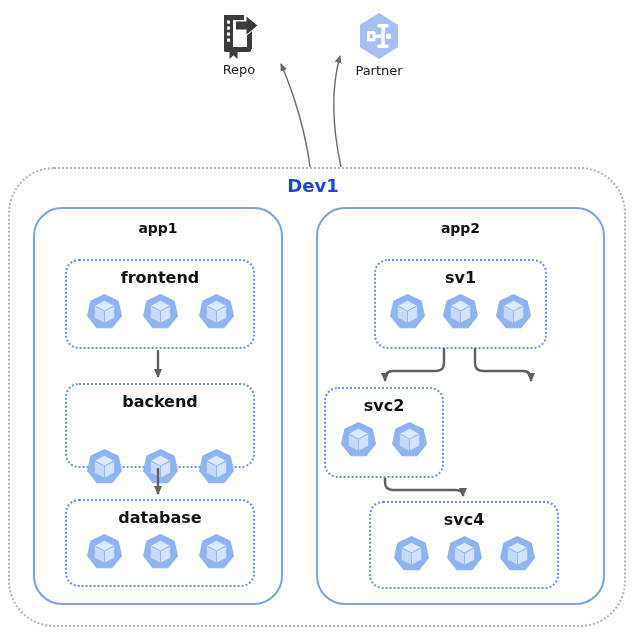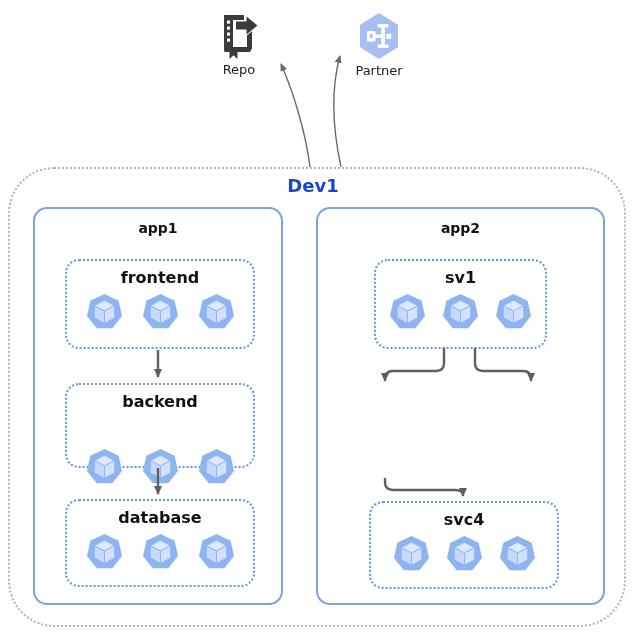--- a/index.html
+++ b/index.html
@@ -18,21 +18,21 @@
     position:absolute; left:8px; top:167px; width:618px; height:460px;
     border:2px dotted #b3b3b3; border-radius:46px; box-sizing:border-box;
   }
   .cluster-label {
     position:absolute; left:8px; top:175px; width:610px; text-align:center;
     font-weight:bold; font-size:18px; color:#1b44d2;
   }
 
   
   .app {
-    position:absolute; border:2px solid #7aa3e6; border-radius:14px;
+    position:absolute; border:2px solid #7aa3e6; border-radius:29px;
     box-sizing:border-box; background:#ffffff;
   }
   .app-1 { left:33px;  top:207px; width:250px; height:398px; }
   .app-2 { left:316px; top:207px; width:289px; height:398px; }
   .app-label { position:absolute; top:11px; left:0; width:100%; text-align:center;
     font-weight:bold; font-size:14px; color:#111111; }
 
   
   .group {
     position:absolute; border:2px dotted #6493e8; border-radius:14px;
@@ -163,20 +163,31 @@
           </svg>
         <svg width="37" height="37" viewBox="0 0 38 38">
             <use href="#pod"></use>
           </svg>
         <svg width="37" height="37" viewBox="0 0 38 38">
             <use href="#pod"></use>
           </svg>
       </div>
     </div>
 
+    <div class="group g-svc2">
+      <span class="group-label">svc2</span>
+      <div class="pods gap-sm">
+        <svg width="37" height="37" viewBox="0 0 38 38">
+            <use href="#pod"></use>
+          </svg>
+        <svg width="37" height="37" viewBox="0 0 38 38">
+            <use href="#pod"></use>
+          </svg>
+      </div>
+    </div>
 
 
     <div class="group g-svc4">
       <span class="group-label">svc4</span>
       <div class="pods gap-md">
         <svg width="37" height="37" viewBox="0 0 38 38">
             <use href="#pod"></use>
           </svg>
         <svg width="37" height="37" viewBox="0 0 38 38">
             <use href="#pod"></use>

